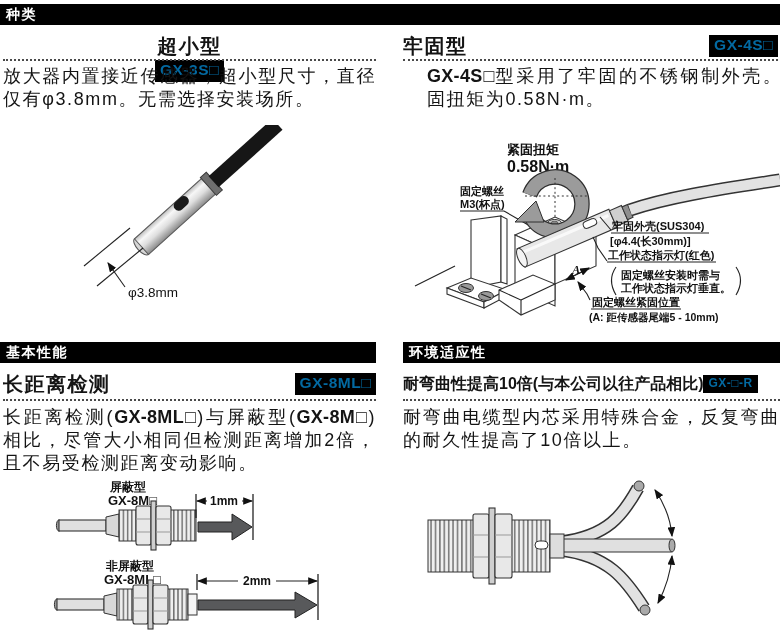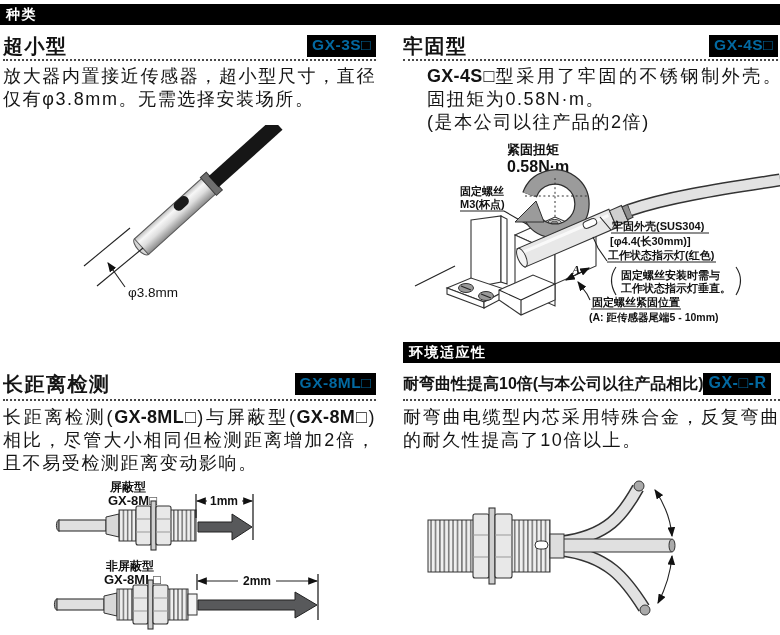--- a/index.html
+++ b/index.html
@@ -16,21 +16,21 @@
   .secbar span{padding:0 6px;}
   .hrow{
     position:absolute;height:26px;display:flex;justify-content:space-between;align-items:center;
   }
   .htitle{font-size:20px;font-weight:700;letter-spacing:1.5px;white-space:nowrap;}
   .hrow.small .htitle{font-size:16px;letter-spacing:0;}
   .badge{
     background:#000;color:#0369a1;font-weight:700;font-size:15.5px;
     padding:1px 5px 3px 5px;letter-spacing:.5px;white-space:nowrap;
   }
-  .hrow.small .badge{font-size:16px;}
+  .hrow.small .badge{font-size:12px;}
   .dotline{position:absolute;height:0;border-bottom:2px dotted #4a4a4a;}
   .body{
     position:absolute;margin:0;font-size:18px;line-height:23px;letter-spacing:1.6px;
     text-align:justify;color:#141414;
   }
   .b{font-weight:700;letter-spacing:.3px;}
   .diag{position:absolute;}
   
   text{fill:#111;}
   .t10b{font:700 10.5px "Liberation Sans",sans-serif;}
@@ -53,21 +53,21 @@
 </style>
 </head>
 <body>
 
 <div class="page">
 
   <div class="secbar" style="left:0;top:4px;width:780px;">
     <span>种类</span>
   </div>
 
-  <div class="hrow" style="left:3px;top:33px;width:373px;">
+  <div class="hrow" style="left:3px;top:33px;width:373px;flex-direction:column;">
     <span class="htitle">超小型</span>
     <span class="badge">GX-3S□</span>
   </div>
   <div class="dotline" style="left:3px;top:59px;width:373px;"></div>
   <p class="body" style="left:3px;top:65px;width:373px;">
     <span>放大器内置接近传感器，超小型尺寸，直径仅有φ3.8mm。无需选择安装场所。</span>
   </p>
 
   <svg class="diag" style="left:0;top:125px;" width="376" height="215" viewBox="0 0 376 215">
     <defs>
@@ -94,21 +94,20 @@
     <text x="128" y="172" class="t13">φ3.8mm</text>
   </svg>
 
   <div class="hrow" style="left:403px;top:33px;width:375px;">
     <span class="htitle">牢固型</span>
     <span class="badge">GX-4S□</span>
   </div>
   <div class="dotline" style="left:403px;top:59px;width:375px;"></div>
   <p class="body" style="left:427px;top:65px;width:376px;">
     <span class="b">GX-4S□</span><span>型采用了牢固的不锈钢制外壳。紧固扭矩为0.58N·m。</span><br>
-    <span>(是本公司以往产品的2倍)</span>
   </p>
 
   <svg class="diag" style="left:403px;top:140px;" width="377" height="200" viewBox="0 0 377 200">
     <defs>
       <marker id="arR" markerWidth="9" markerHeight="7" refX="8" refY="3.5" orient="auto-start-reverse">
         <path d="M0,0L9,3.5L0,7Z" fill="#111"></path>
       </marker>
     </defs>
 
     <text x="104" y="14" class="t13b">紧固扭矩</text>
@@ -182,20 +181,23 @@
     <polyline points="204,121 195,108 190,97" class="ln"></polyline>
     <path d="M213,127 Q204,140 213,155" class="ln"></path>
     <path d="M333,127 Q342,140 333,155" class="ln"></path>
     <text x="218" y="139" class="t11b">固定螺丝安装时需与</text>
     <text x="218" y="152" class="t11b">工作状态指示灯垂直。</text>
     <text x="189" y="166" class="t11b">固定螺丝紧固位置</text>
     <line x1="188" y1="169" x2="278" y2="169" class="ln"></line>
     <text x="186" y="181" class="t10b">(A: 距传感器尾端5 - 10mm)</text>
   </svg>
 
+  <div class="secbar" style="left:0;top:342px;width:376px;">
+    <span>基本性能</span>
+  </div>
   <div class="secbar" style="left:403px;top:342px;width:377px;">
     <span>环境适应性</span>
   </div>
 
   <div class="hrow" style="left:3px;top:371px;width:373px;">
     <span class="htitle">长距离检测</span>
     <span class="badge">GX-8ML□</span>
   </div>
   <div class="dotline" style="left:3px;top:399px;width:373px;"></div>
   <p class="body" style="left:3px;top:406px;width:373px;">

